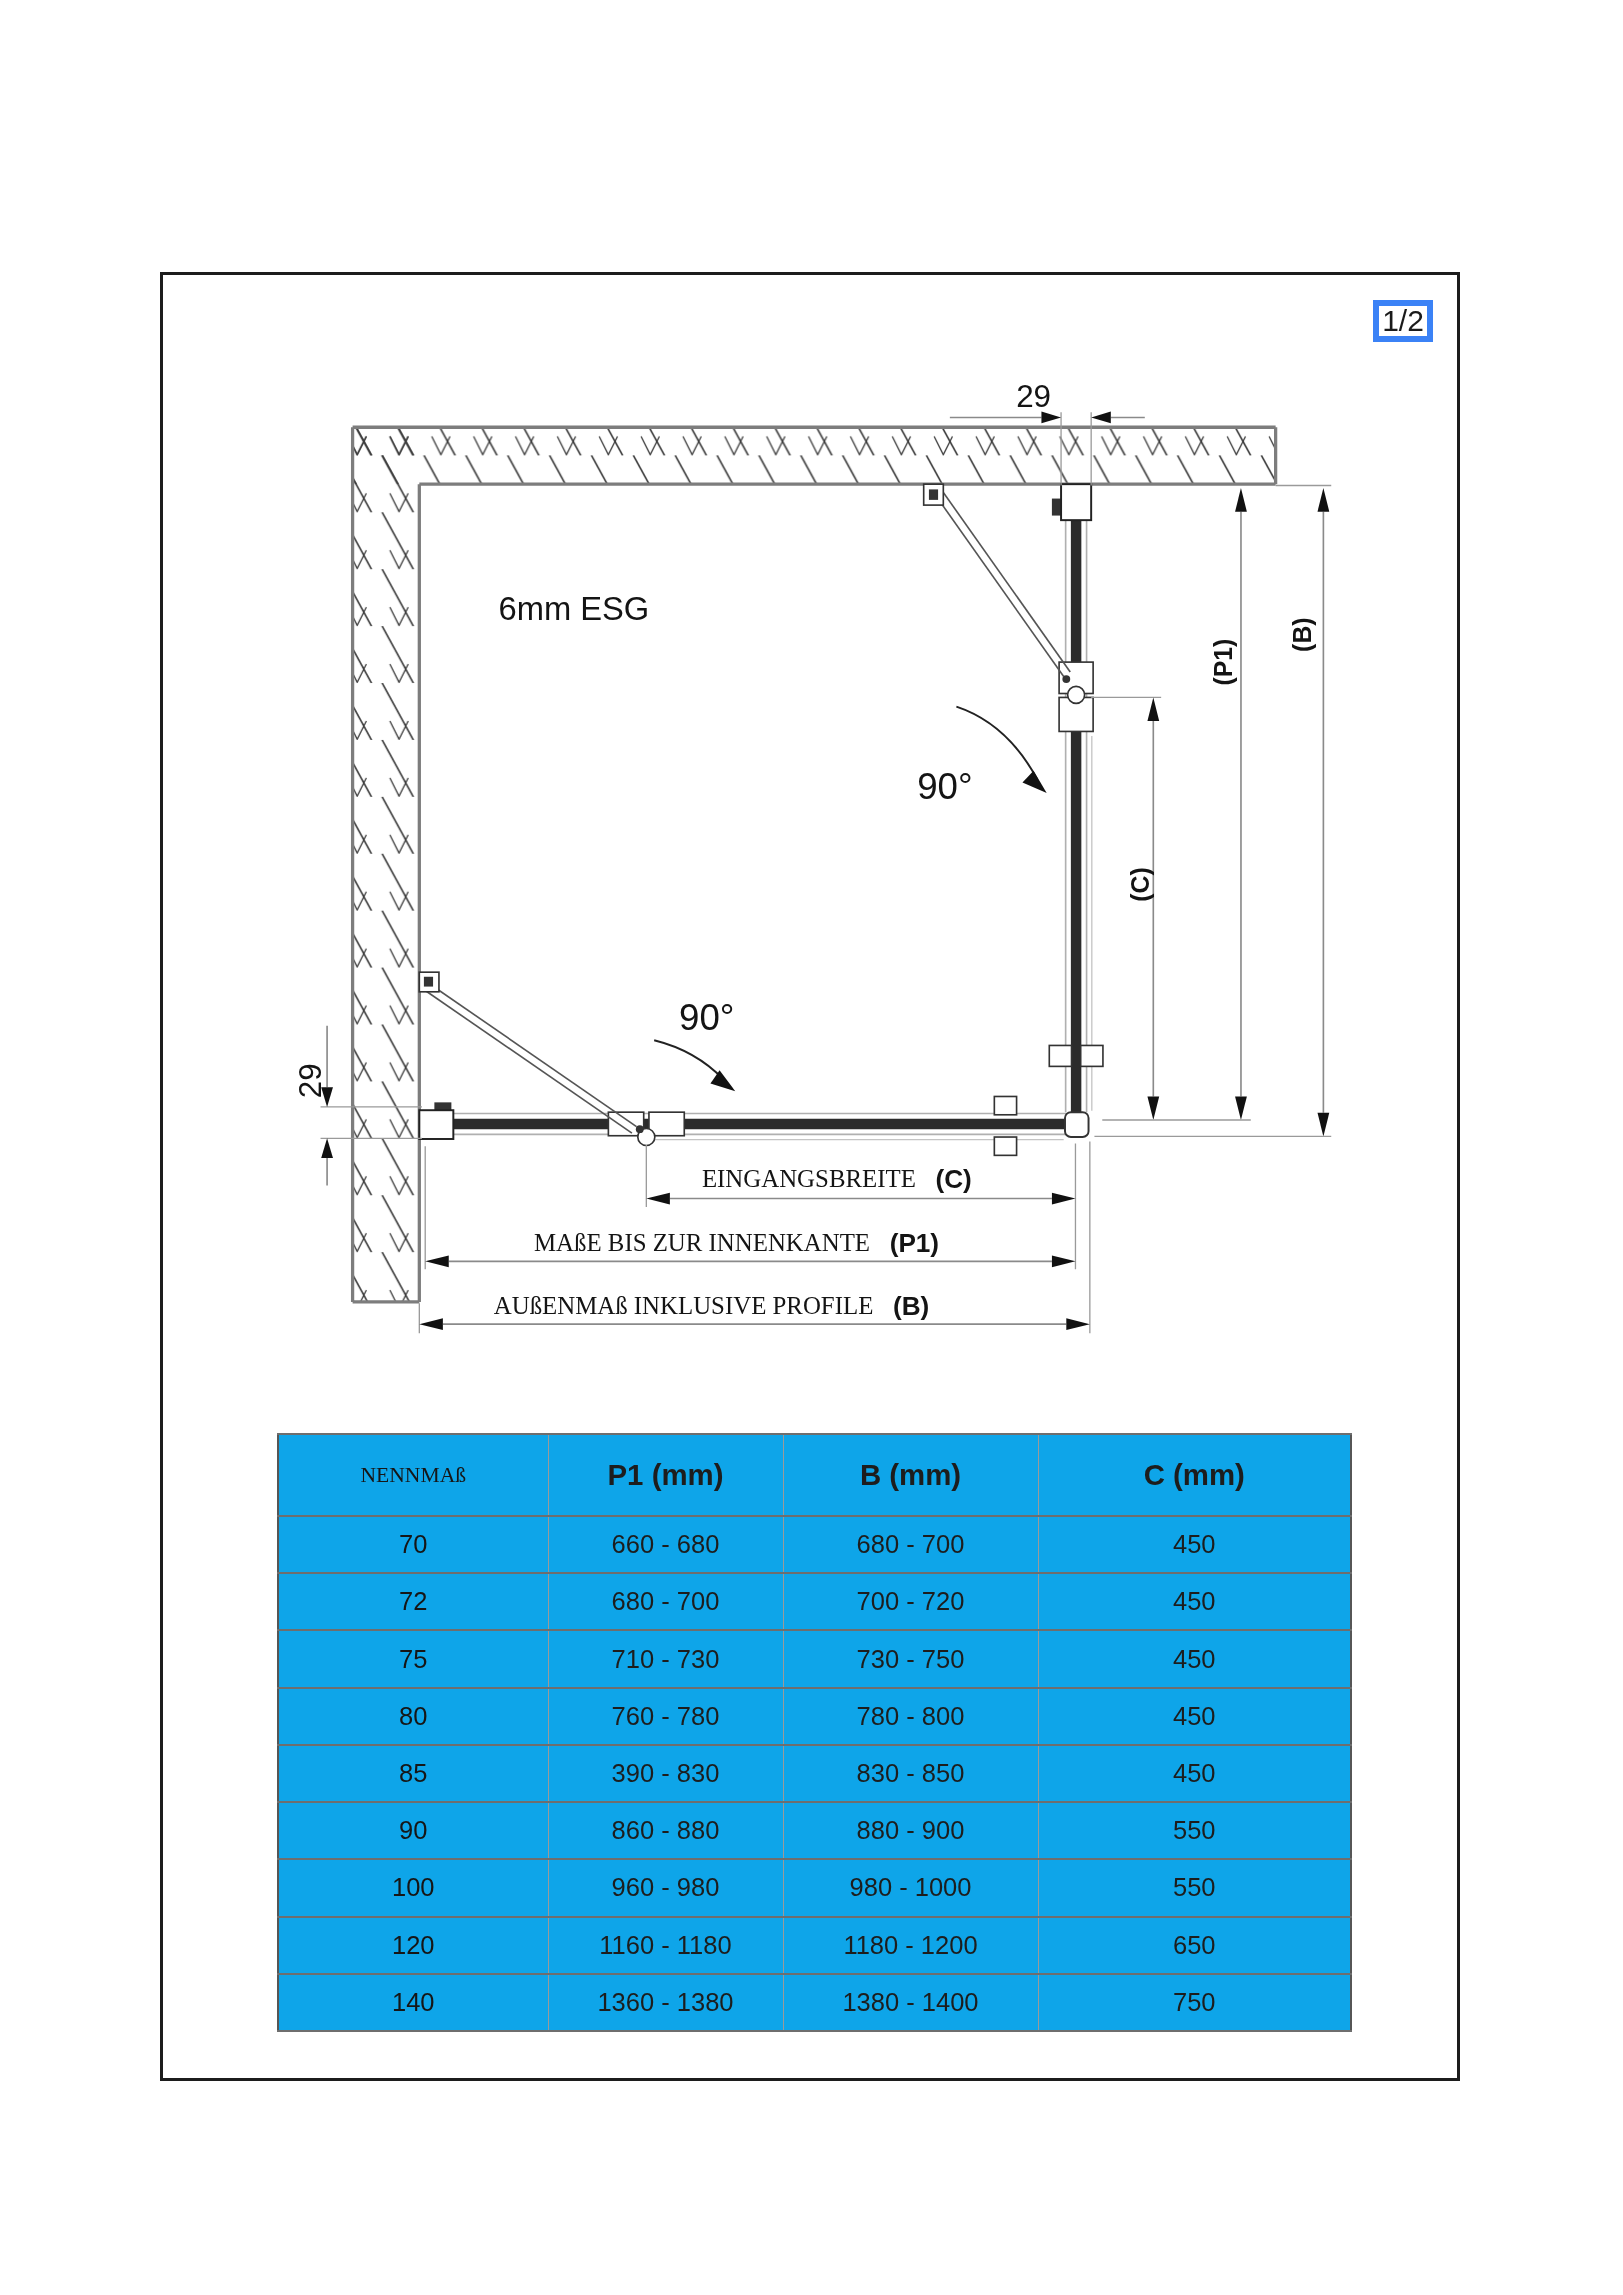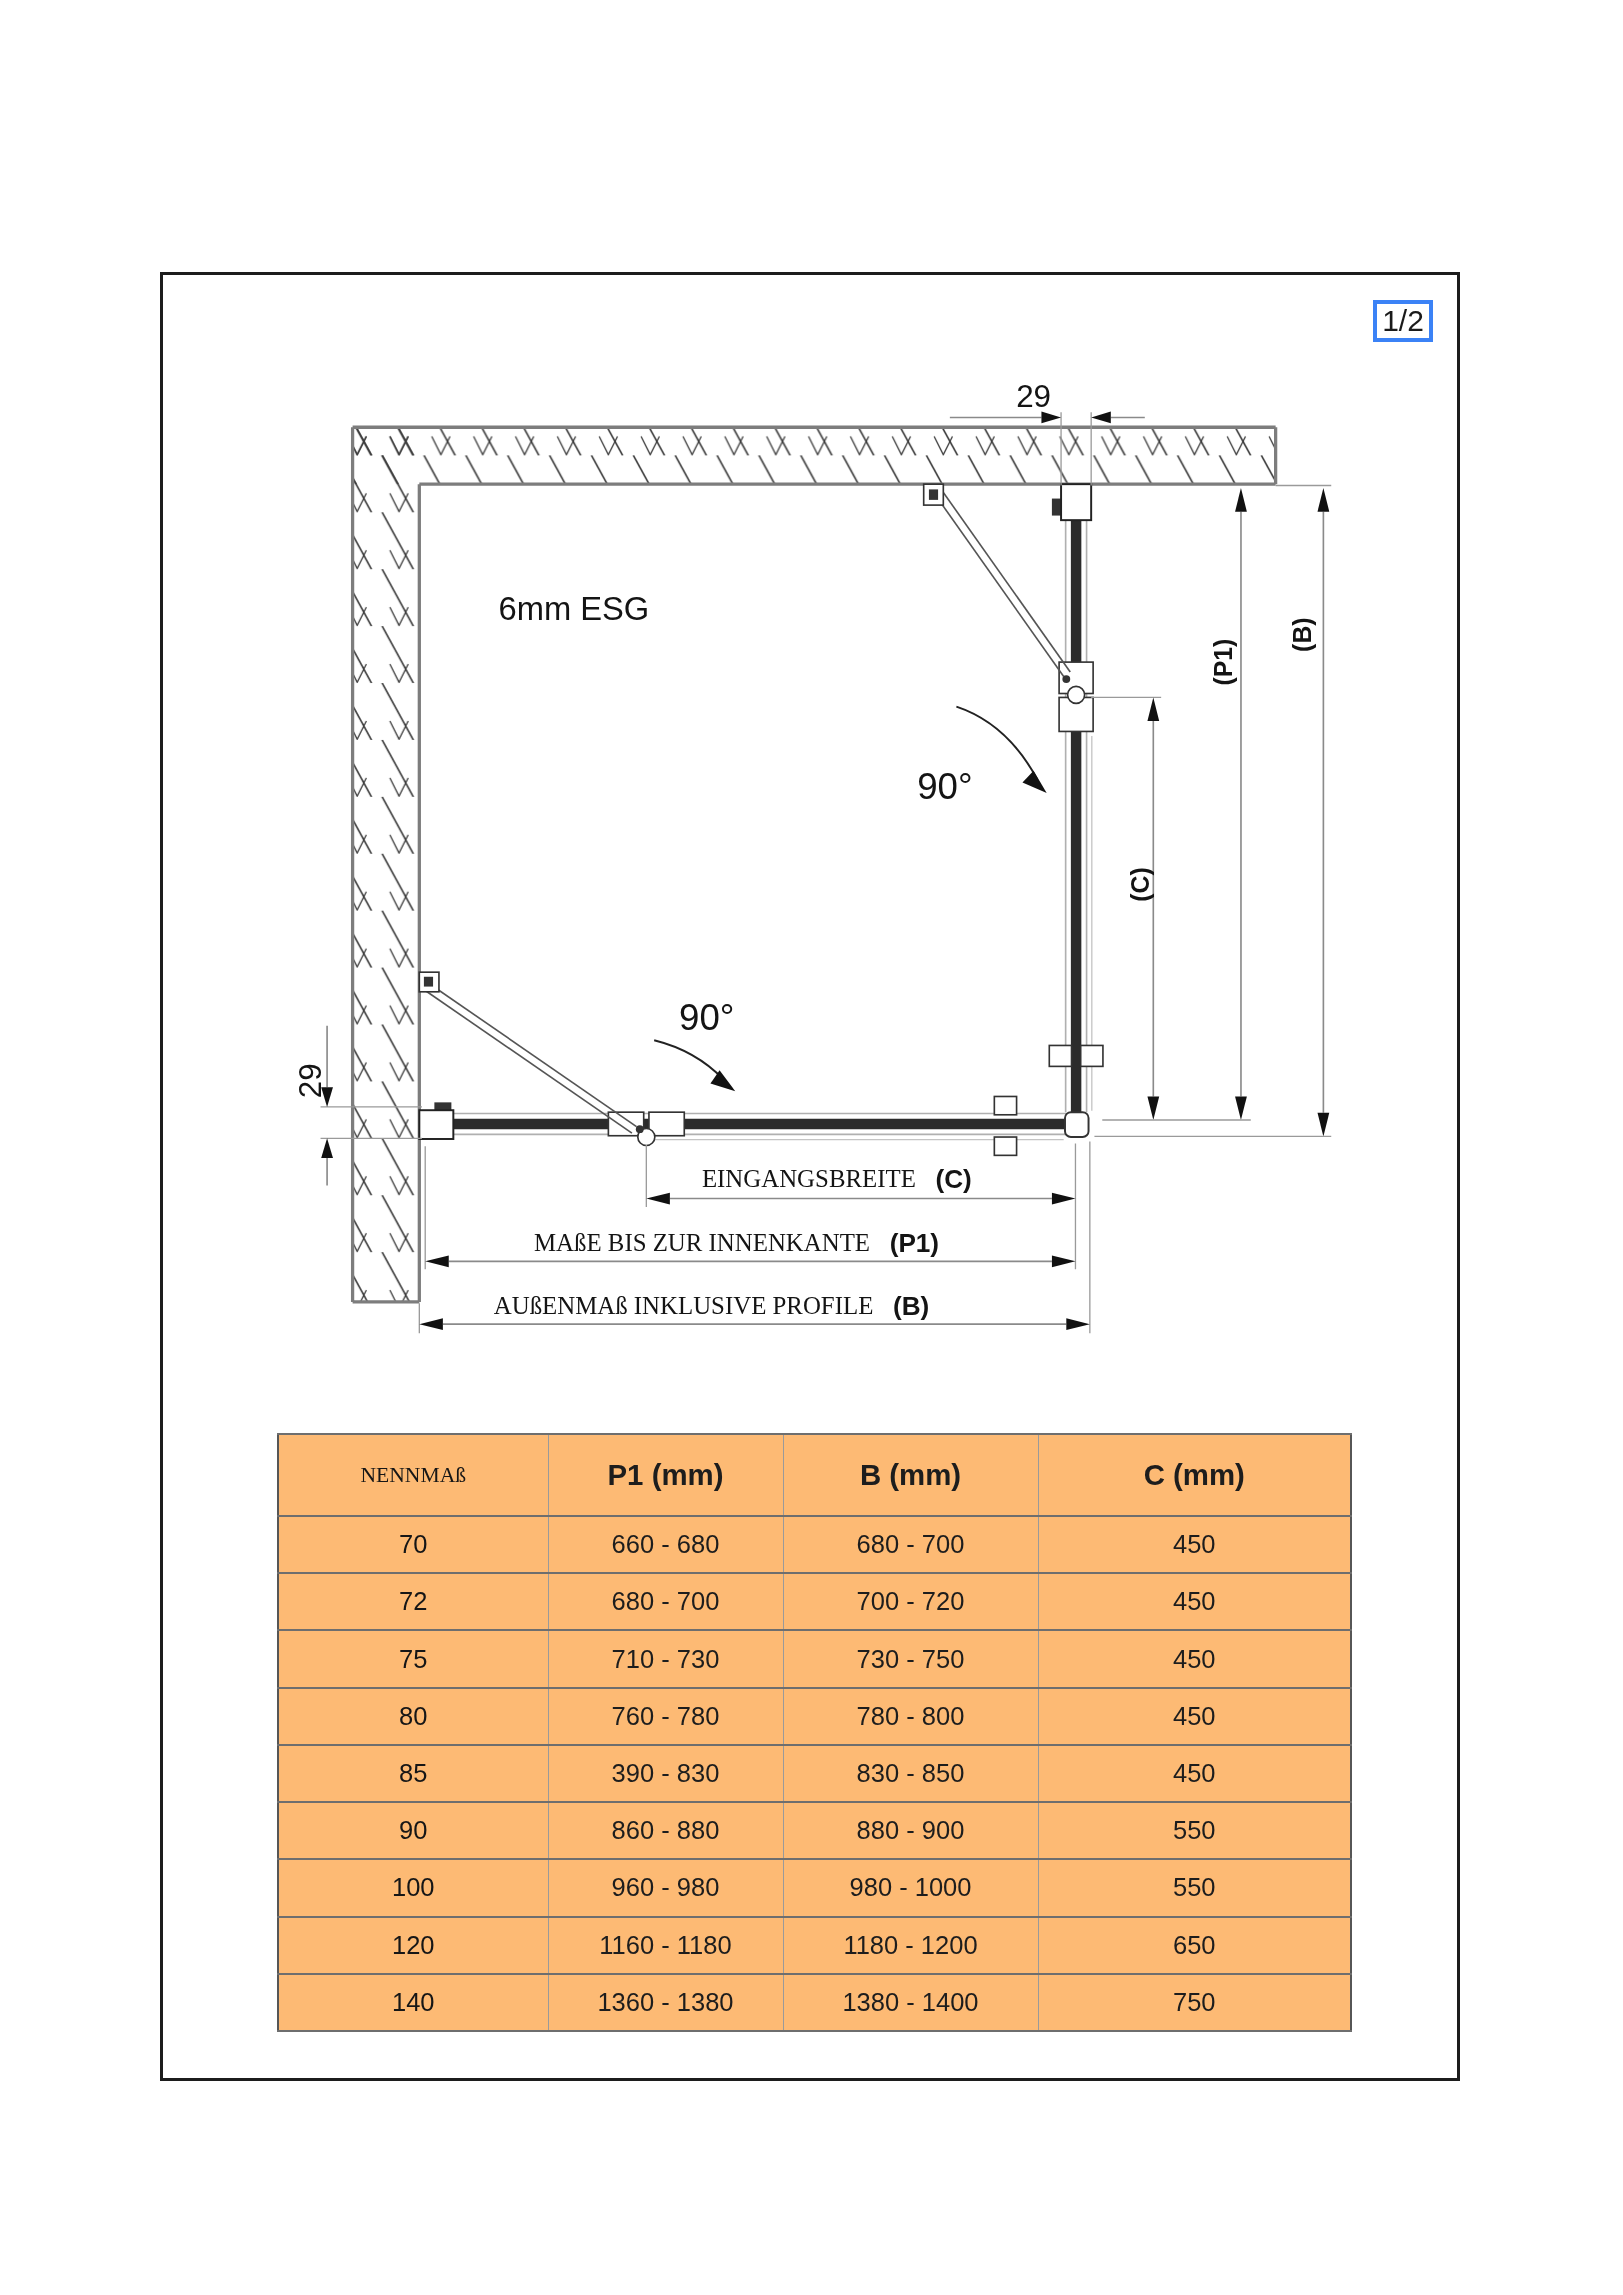--- a/index.html
+++ b/index.html
@@ -15,21 +15,21 @@
     left: 160px; top: 272px;
     width: 1300px; height: 1809px;
     border: 3.3px solid #1c1c1c;
     box-sizing: border-box;
     background: #ffffff;
   }
   .pagenum-box {
     position: absolute;
     left: 1373px; top: 300px;
     width: 60px; height: 42px;
-    border: 4px solid #3b82f6;
+    border: 6px solid #3b82f6;
     box-sizing: border-box;
     display: flex; align-items: center; justify-content: center;
     font-size: 30px;
     color: #1a1a1a;
     background: #fff;
   }
   svg.drawing {
     position: absolute; left: 0; top: 0;
     width: 1623px; height: 2295px;
   }
@@ -39,21 +39,21 @@
 
   .spec-table-wrap {
     position: absolute;
     left: 277px; top: 1433px;
     width: 1072px; height: 599px;
   }
   table.spec {
     width: 100%; height: 100%;
     border-collapse: collapse;
     table-layout: fixed;
-    background: #fdba74;
+    background: #0ea5e9;
     border: 2px solid #565656;
   }
   table.spec th, table.spec td {
     border-left: 1.3px solid #9a9a9a;
     border-right: 1.3px solid #9a9a9a;
     border-top: 2px solid #6e6e6e;
     border-bottom: 2px solid #6e6e6e;
     text-align: center;
     vertical-align: middle;
     padding: 0;

